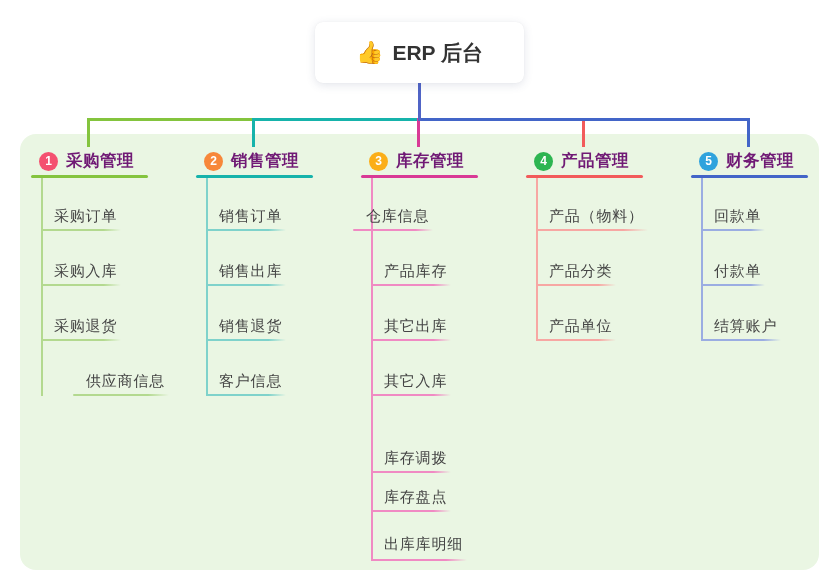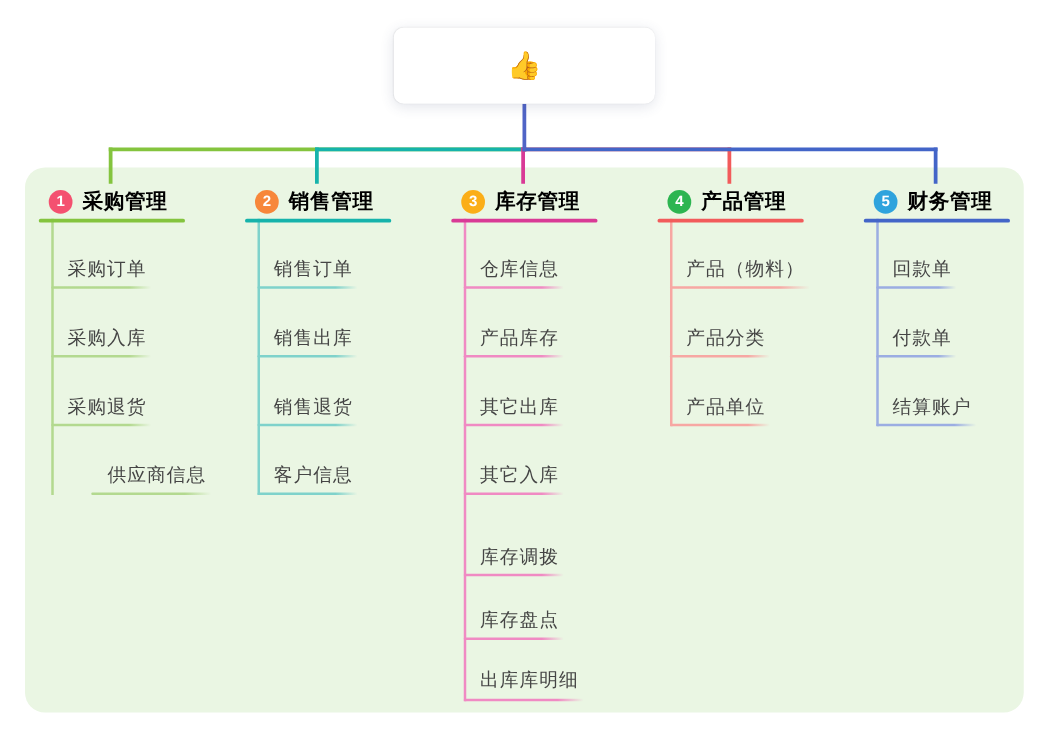--- a/index.html
+++ b/index.html
@@ -14,21 +14,21 @@
   .root-emoji{font-size:22px;line-height:1;}
 
   .seg{position:absolute;}
   .hseg{height:3px;top:118px;}
   .vdrop{width:3px;top:118px;height:29px;}
   .root-drop{position:absolute;width:3px;left:418px;top:83px;height:38px;z-index:5;}
 
   .branch-title-row{position:absolute;height:24px;display:flex;align-items:center;gap:8px;z-index:4;cursor:default;}
   .badge{width:19px;height:19px;border-radius:50%;color:#fff;font-size:12px;font-weight:700;
     display:flex;align-items:center;justify-content:center;flex:0 0 19px;line-height:1;}
-  .branch-label{font-size:16.5px;font-weight:600;color:#000000;letter-spacing:.5px;white-space:nowrap;}
+  .branch-label{font-size:16.5px;font-weight:600;color:#701a75;letter-spacing:.5px;white-space:nowrap;}
   .title-underline{position:absolute;width:117px;height:3px;border-radius:2px;z-index:3;}
   .vline{position:absolute;width:2px;z-index:2;}
 
   .child{position:absolute;display:flex;flex-direction:column;align-items:flex-start;width:fit-content;z-index:3;}
   .child-label{display:block;padding:0 4px 3px 13px;font-size:15px;line-height:20px;color:#454545;letter-spacing:.8px;white-space:nowrap;}
   .child-underline{height:2px;align-self:stretch;border-radius:1px;}
 </style>
 </head>
 <body>
 
@@ -91,37 +91,37 @@
       <div class="child" style="left: 206px; top: 371px;">
         <span class="child-label">客户信息</span>
         <div class="child-underline" style="background: linear-gradient(to right, rgb(127, 210, 203) 0%, rgb(127, 210, 203) 78%, rgba(255, 255, 255, 0) 100%);"></div>
       </div>
       <div class="branch-title-row" style="left: 369px; top: 149px;">
         <span class="badge" style="background: rgb(251, 174, 24);">3</span>
         <span class="branch-label">库存管理</span>
       </div>
       <div class="title-underline" style="left: 361px; top: 175px; background: rgb(217, 58, 150);"></div>
       <div class="vline" style="left: 371px; top: 175px; height: 386px; background: rgb(240, 138, 195);"></div>
-      <div class="child" style="left: 371px; top: 206px;">
+      <div class="child" style="left: 353px; top: 206px;">
         <span class="child-label">仓库信息</span>
         <div class="child-underline" style="background: linear-gradient(to right, rgb(240, 138, 195) 0%, rgb(240, 138, 195) 78%, rgba(255, 255, 255, 0) 100%);"></div>
       </div>
       <div class="child" style="left: 371px; top: 261px;">
         <span class="child-label">产品库存</span>
         <div class="child-underline" style="background: linear-gradient(to right, rgb(240, 138, 195) 0%, rgb(240, 138, 195) 78%, rgba(255, 255, 255, 0) 100%);"></div>
       </div>
       <div class="child" style="left: 371px; top: 316px;">
         <span class="child-label">其它出库</span>
         <div class="child-underline" style="background: linear-gradient(to right, rgb(240, 138, 195) 0%, rgb(240, 138, 195) 78%, rgba(255, 255, 255, 0) 100%);"></div>
       </div>
       <div class="child" style="left: 371px; top: 371px;">
         <span class="child-label">其它入库</span>
         <div class="child-underline" style="background: linear-gradient(to right, rgb(240, 138, 195) 0%, rgb(240, 138, 195) 78%, rgba(255, 255, 255, 0) 100%);"></div>
       </div>
-      <div class="child" style="left: 371px; top: 436px; justify-content: center;">
+      <div class="child" style="left: 371px; top: 448px; justify-content: center;">
         <span class="child-label">库存调拨</span>
         <div class="child-underline" style="background: linear-gradient(to right, rgb(240, 138, 195) 0%, rgb(240, 138, 195) 78%, rgba(255, 255, 255, 0) 100%);"></div>
       </div>
       <div class="child" style="left: 371px; top: 487px;">
         <span class="child-label">库存盘点</span>
         <div class="child-underline" style="background: linear-gradient(to right, rgb(240, 138, 195) 0%, rgb(240, 138, 195) 78%, rgba(255, 255, 255, 0) 100%);"></div>
       </div>
       <div class="child" style="left: 371px; top: 536px; font-family: Liberation Mono, monospace;">
         <span class="child-label">出库库明细</span>
         <div class="child-underline" style="background: linear-gradient(to right, rgb(240, 138, 195) 0%, rgb(240, 138, 195) 78%, rgba(255, 255, 255, 0) 100%);"></div>
@@ -158,14 +158,15 @@
         <span class="child-label">付款单</span>
         <div class="child-underline" style="background: linear-gradient(to right, rgb(155, 173, 226) 0%, rgb(155, 173, 226) 78%, rgba(255, 255, 255, 0) 100%);"></div>
       </div>
       <div class="child" style="left: 701px; top: 316px;">
         <span class="child-label">结算账户</span>
         <div class="child-underline" style="background: linear-gradient(to right, rgb(155, 173, 226) 0%, rgb(155, 173, 226) 78%, rgba(255, 255, 255, 0) 100%);"></div>
       </div>
     </div>
   <div class="root-node">
     <span class="root-emoji">👍</span>
+    <span class="root-label">ERP 后台</span>
   </div>
 </div>
 
 </body></html>

